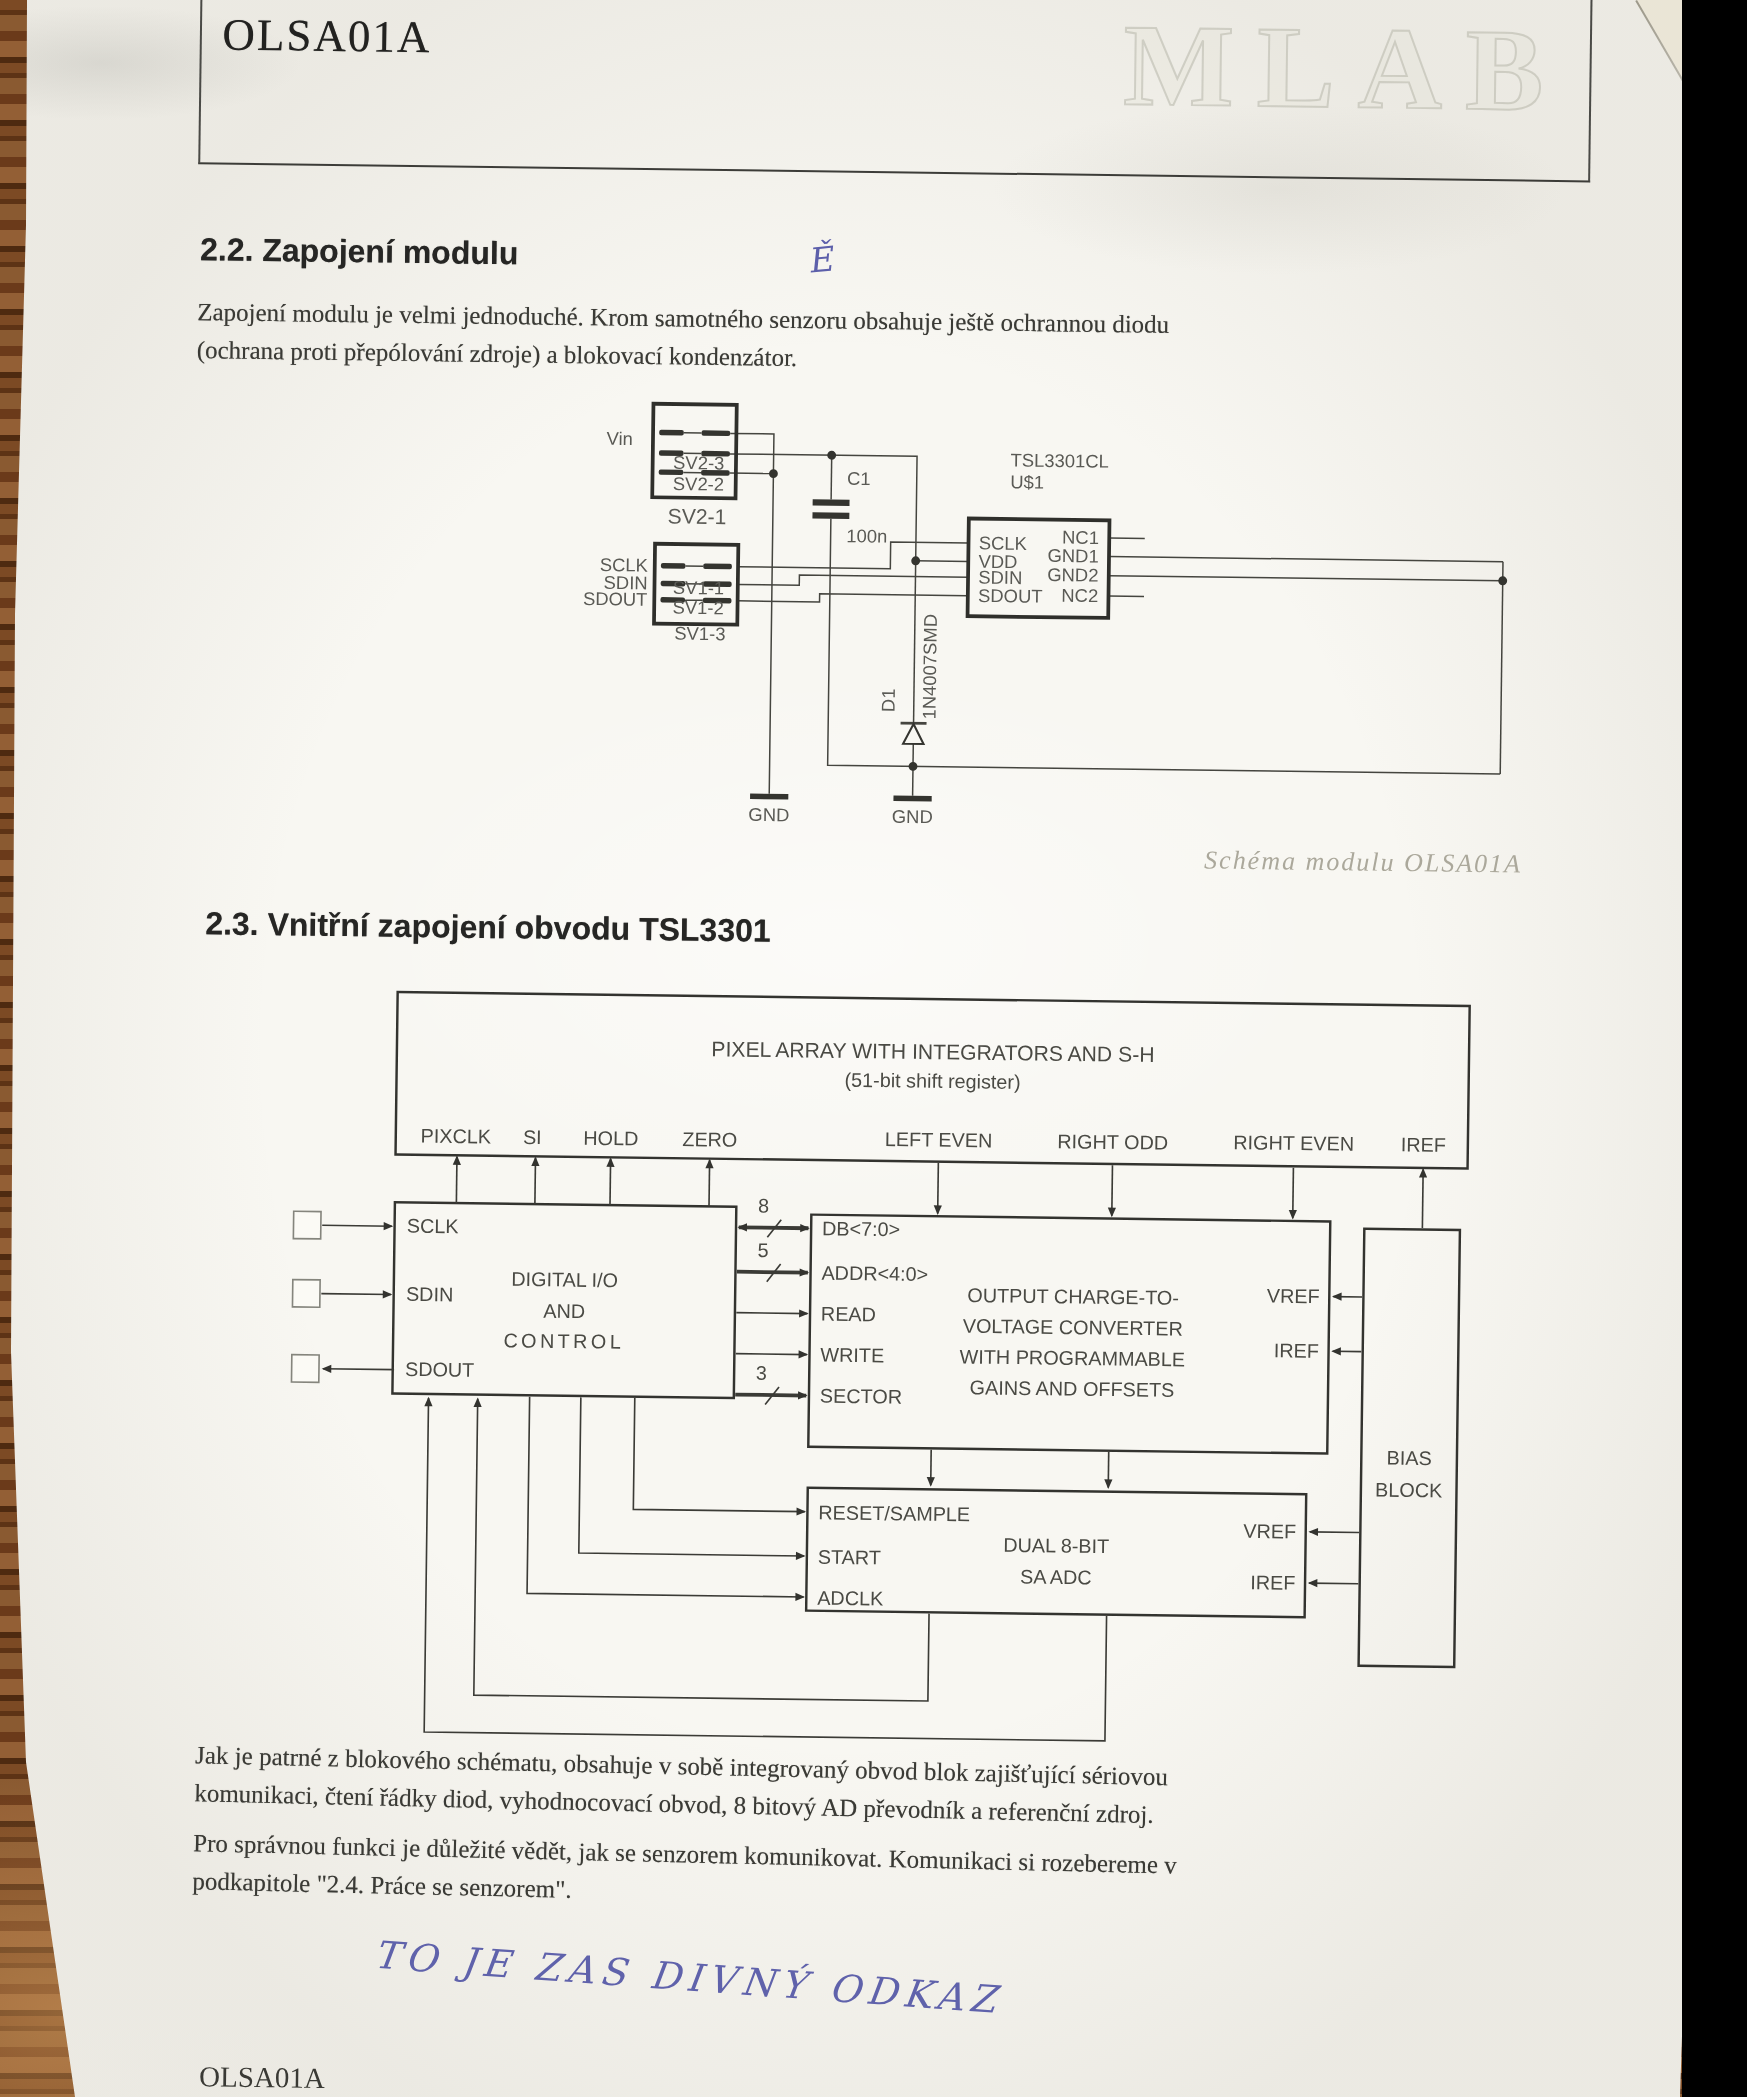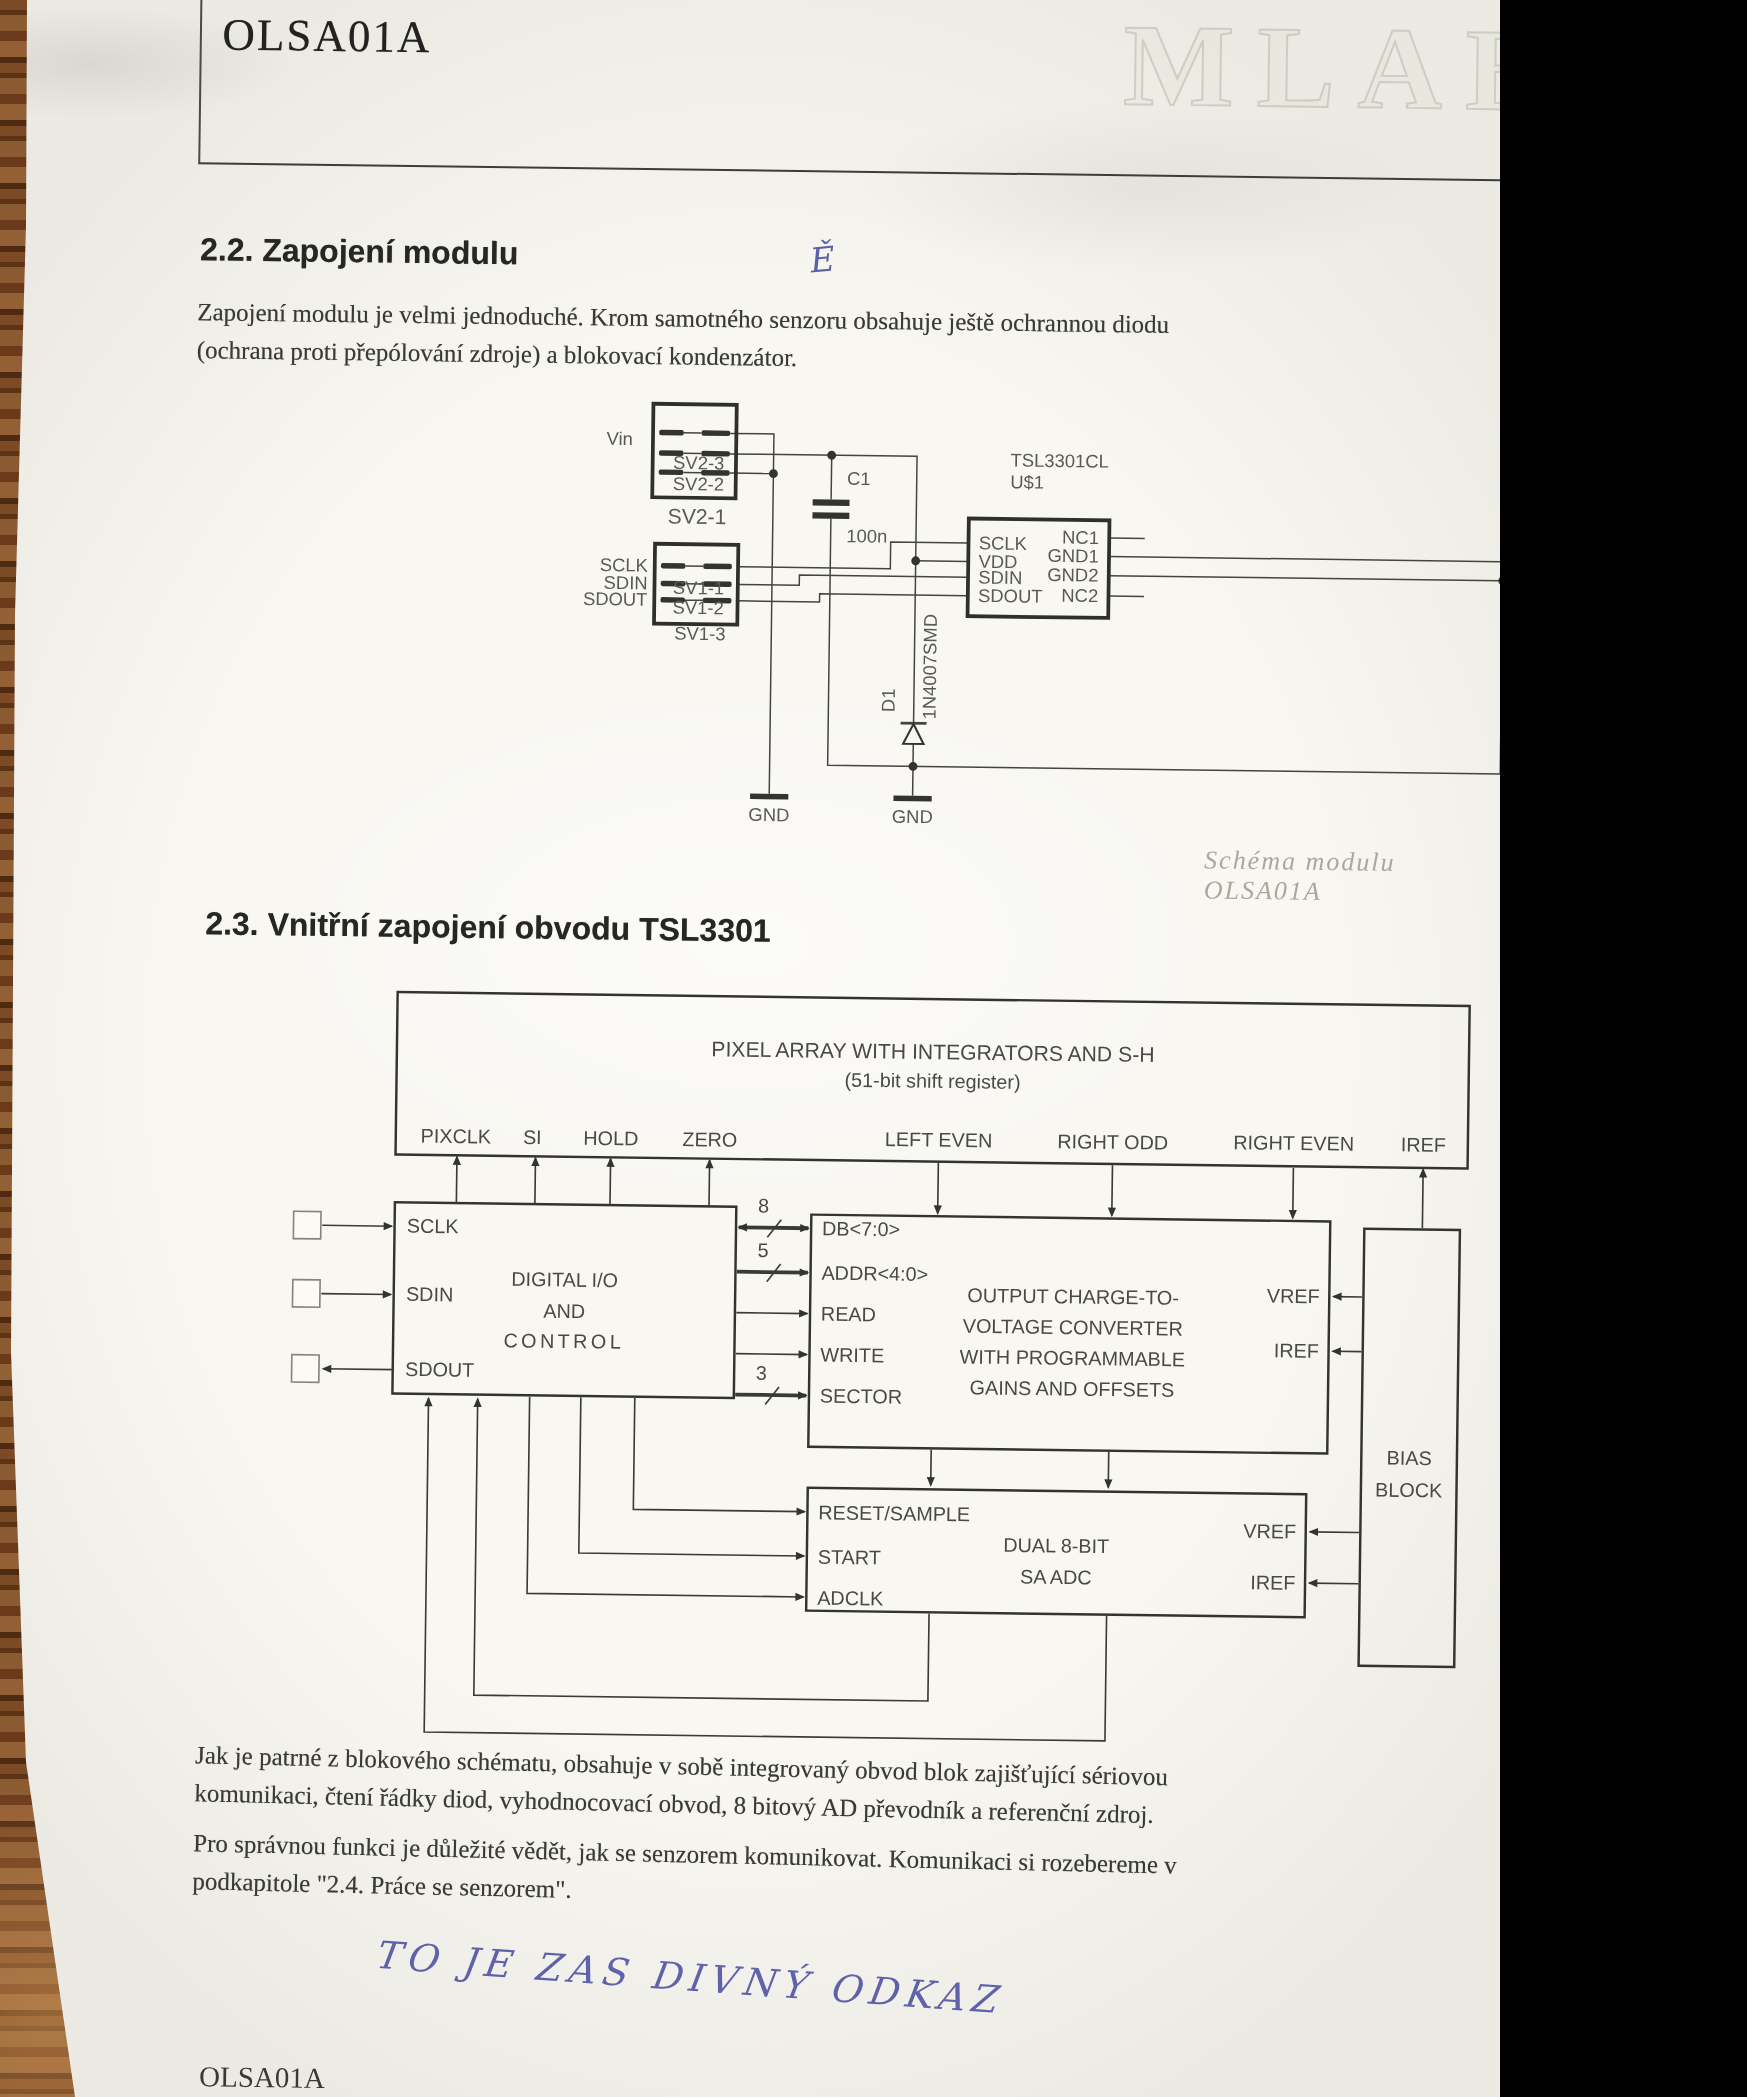--- a/index.html
+++ b/index.html
@@ -1,16 +1,16 @@
 <!DOCTYPE html>
 <html style="font-size:11px"><head>
 <meta charset="utf-8">
 <style>
   html,body{margin:0;padding:0;background:#000;}
-  #stage{position:relative;width:1500px;height:2097px;overflow:hidden;
+  #stage{position:relative;width:1682px;height:2097px;overflow:hidden;
          font-family:"Liberation Serif",serif;}
   
   #wood{position:absolute;inset:0;background-color:#6e3d1c;
     background-image:
       radial-gradient(ellipse 478px 341px at 4% 96%, rgba(205,150,90,.55), transparent 70%),
       radial-gradient(ellipse 341px 205px at 99% 10%, rgba(190,140,85,.35), transparent 70%),
       repeating-linear-gradient(to bottom,
         #7c4a24 0 9.6px,#5d3315 9.6px 15px,#8a5a31 15px 31px,
         #6b3a1a 31px 41px,#935f35 41px 57px,#4e2a10 57px 63px),
       repeating-linear-gradient(87deg, rgba(0,0,0,.16) 0 4.8px, rgba(255,255,255,.05) 4.8px 9px, rgba(0,0,0,0) 9px 27px);

